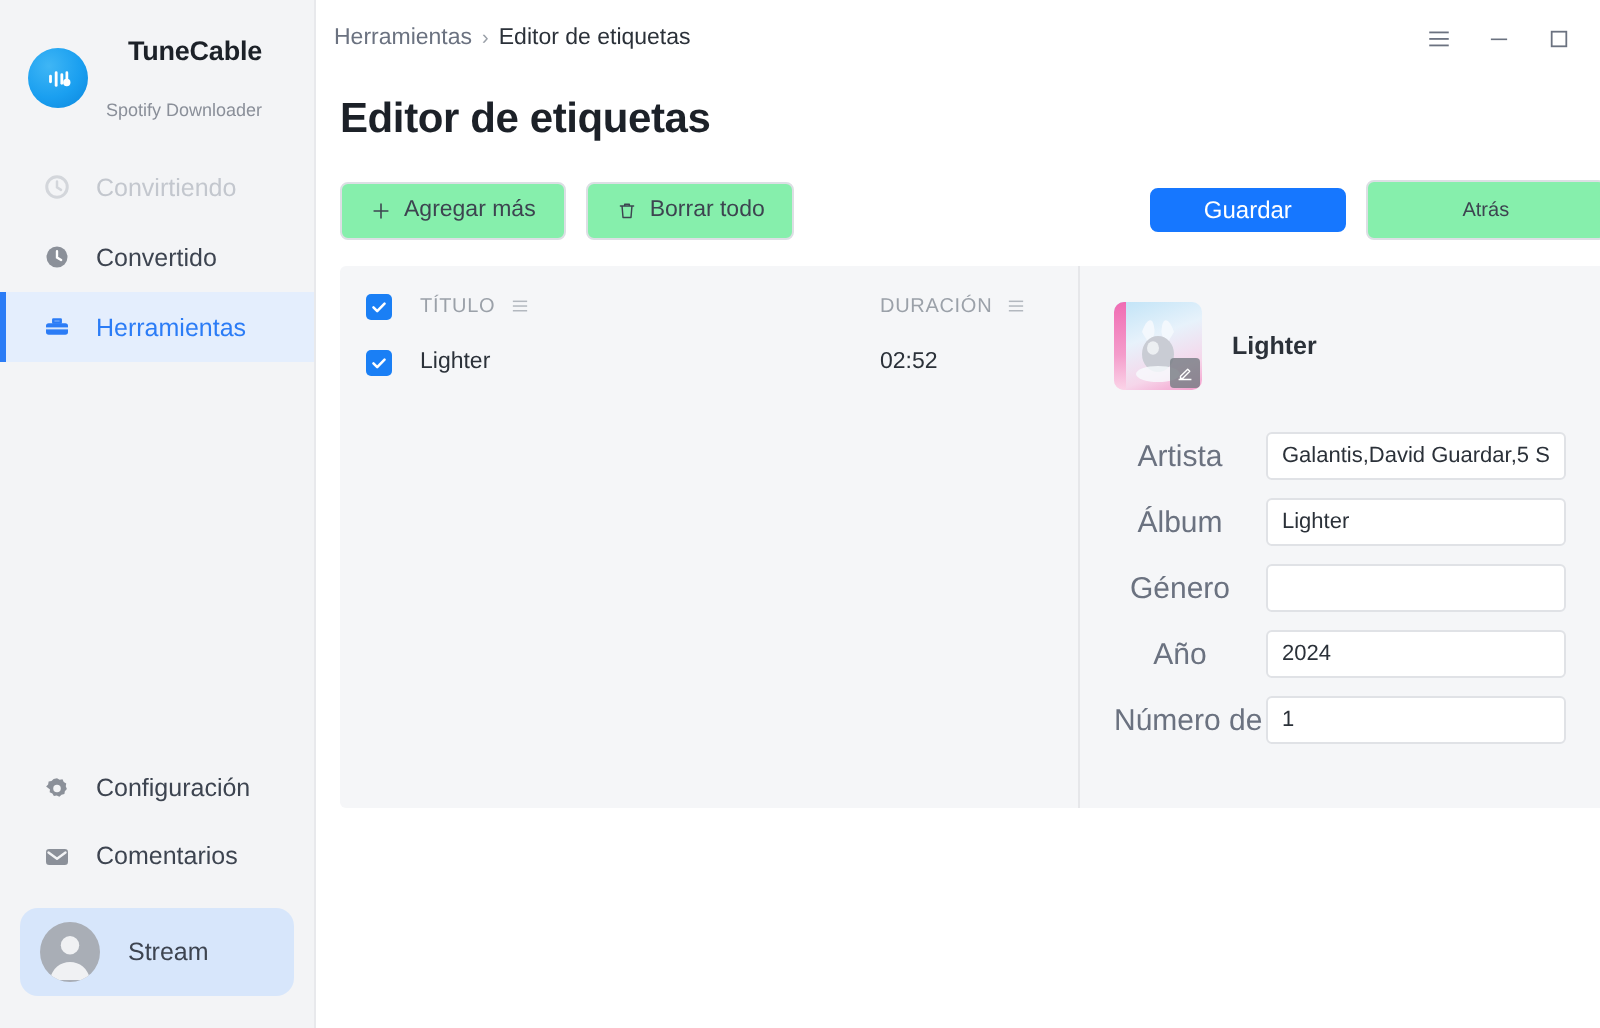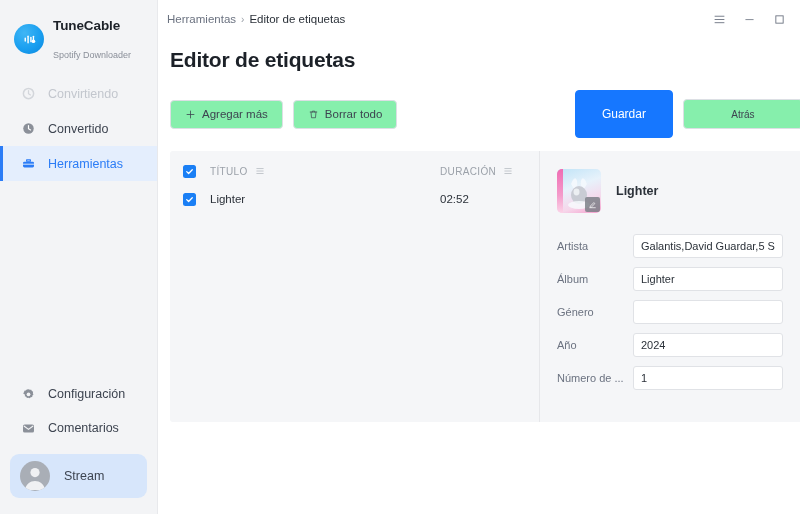--- a/index.html
+++ b/index.html
@@ -18,20 +18,21 @@
   }
 
   
   .sidebar {
     width: 158px; height: 514px;
     background: #f3f4f6;
     border-right: 1px solid #e8e9ec;
     display: flex; flex-direction: column;
     flex: 0 0 158px;
     position: relative;
+    text-align: right;
   }
   .brand {
     display: flex; align-items: center;
     padding: 16px 0 0 14px;
     height: 62px;
   }
   .brand-logo {
     width: 30px; height: 30px; border-radius: 50%;
     background: radial-gradient(circle at 35% 30%, #3fb6f5 0%, #1a9ff0 55%, #0b86dd 100%);
     display: flex; align-items: center; justify-content: center;
@@ -124,21 +125,21 @@
     border: 1px solid #dcdfe4; background: #86efac;
     font-size: 11.5px; color: #3d4450;
     display: flex; align-items: center; justify-content: center;
     padding: 0 14px; cursor: pointer; white-space: nowrap;
   }
   .btn + .btn { margin-left: 10px; }
   .btn .bico { margin-right: 6px; display: flex; align-items: center; }
   .btn-right { margin-left: auto; display: flex; align-items: center; }
   .btn-primary {
     background: #1677ff; border-color: #1677ff; color: #fff;
-    width: 98px; height: 48px; font-size: 12px;
+    width: 98px; height: 22px; font-size: 12px;
   }
   .btn-ghost { width: 120px; height: 30px; font-size: 10px; margin-left: 10px; }
 
   
   .panel {
     margin: 13px 22px 0 12px;
     background: #f5f6f8;
     border-radius: 3px;
     height: 271px;
     display: flex;
@@ -190,22 +191,22 @@
     display: flex; align-items: center; justify-content: center;
   }
   .cover-title {
     margin-left: 15px; font-size: 12.5px; font-weight: bold; color: #2b3139;
   }
   .fields { margin-top: 21px; }
   .field-row {
     display: flex; align-items: center; margin-bottom: 9px;
   }
   .field-label {
-    width: 76px; flex: 0 0 76px; text-align: left;
-    font-size: 11px; color: #6b7280; padding-right: 10px;
+    width: 76px; flex: 0 0 76px; text-align: center;
+    font-size: 15px; color: #6b7280; padding-right: 10px;
     white-space: nowrap; overflow: hidden;
   }
   .field-input {
     flex: 1; height: 24px; border: 1px solid #e0e2e6;
     background: #ffffff; border-radius: 3px;
     font-size: 11px; color: #2b3139;
     display: flex; align-items: center; padding: 0 7px;
     overflow: hidden; white-space: nowrap;
   }
 

